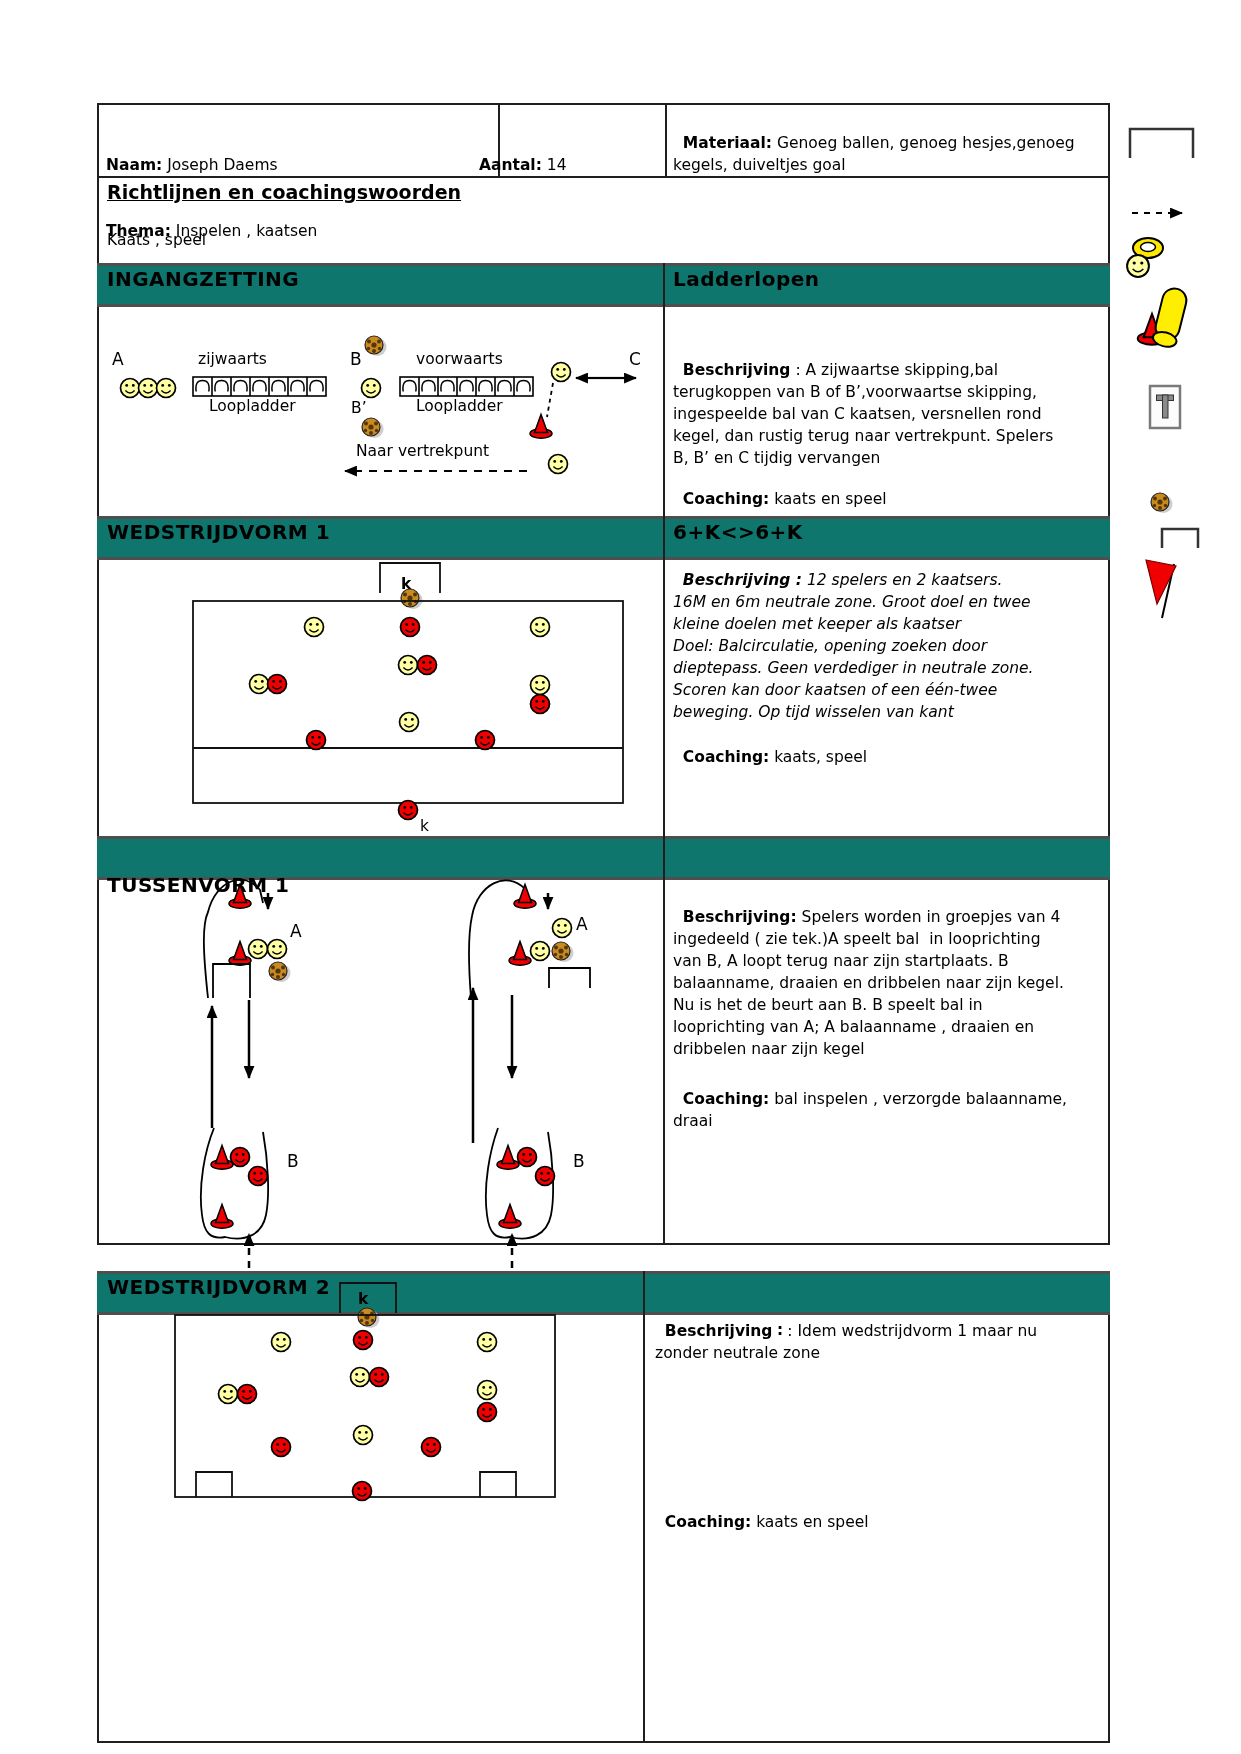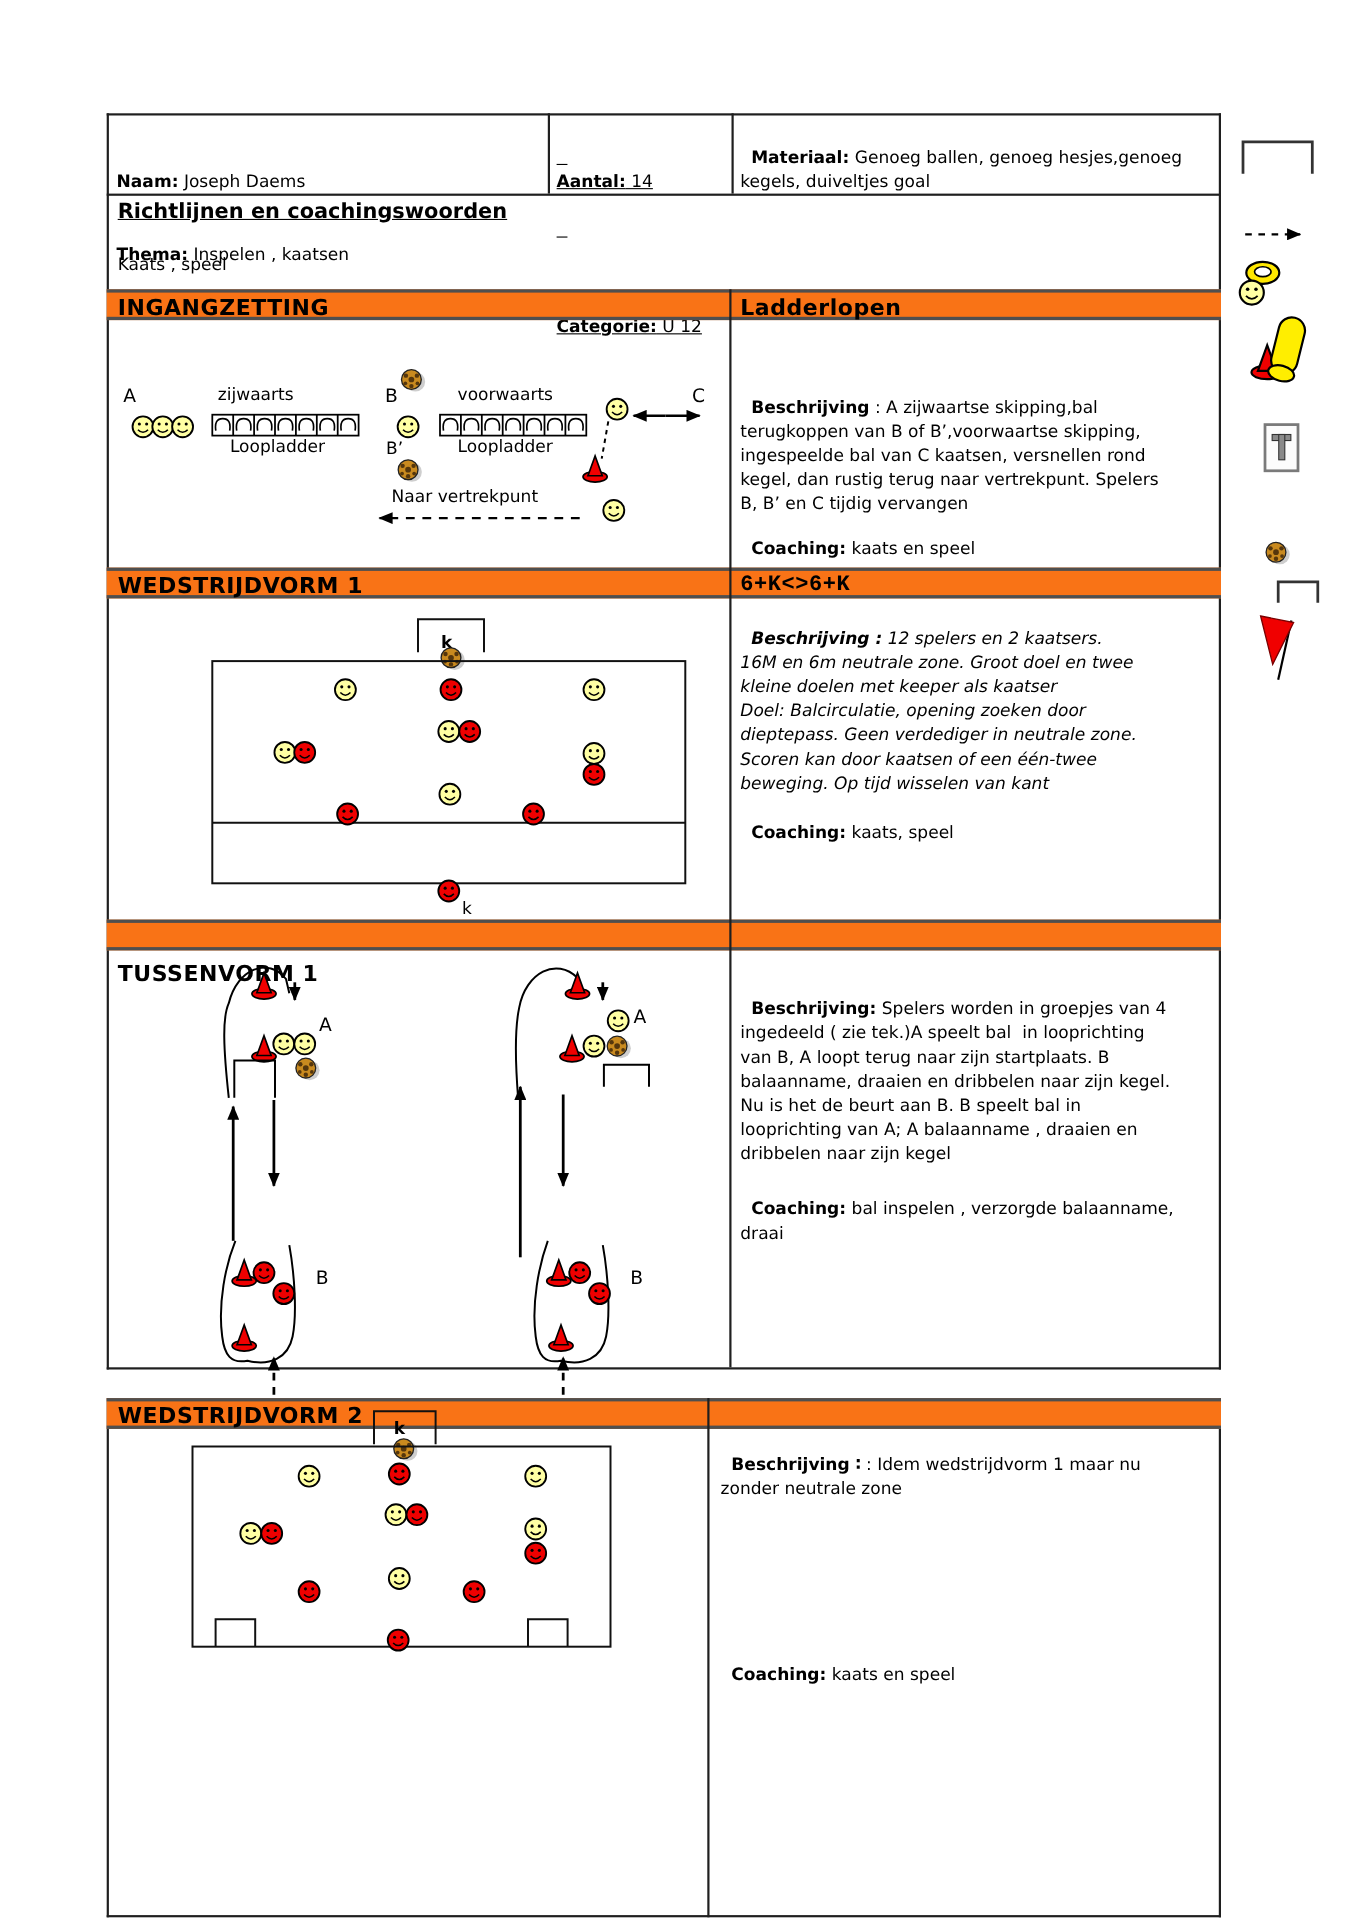--- a/index.html
+++ b/index.html
@@ -1,19 +1,19 @@
 <!DOCTYPE html>
 <html><head>
 <meta charset="utf-8">
 <style>
   html,body{margin:0;padding:0;background:#fff;}
   body{width:1241px;height:1754px;position:relative;font-family:"DejaVu Sans","Liberation Sans",sans-serif;color:#000;}
   .hline{position:absolute;background:#1f1f1f;height:2px;}
   .vline{position:absolute;background:#1f1f1f;width:2px;}
-  .band{position:absolute;left:97px;width:1013px;height:28px;background:#f97316;border-top:3px solid #4f4f4f;border-bottom:3px solid #4f4f4f;box-sizing:border-box;}
+  .band{position:absolute;left:97px;width:1013px;height:44px;background:#0f766e;border-top:3px solid #4f4f4f;border-bottom:3px solid #4f4f4f;box-sizing:border-box;}
   .band-title{position:absolute;top:1px;font-size:20px;font-weight:bold;letter-spacing:.5px;white-space:nowrap;}
   .txt{position:absolute;font-size:15.5px;line-height:22px;white-space:pre-wrap;}
   .desc{width:432px;}
   .b{font-weight:bold;margin-top:20px;}
   .rtitle{position:absolute;font-size:19px;font-weight:bold;text-decoration:underline;white-space:nowrap;}
   svg.overlay{position:absolute;left:0;top:0;pointer-events:none;}
   svg text{font-family:"DejaVu Sans","Liberation Sans",sans-serif;font-size:15.5px;fill:#000;}
   svg text.lbl{font-size:17px;}
   .yel{color:#ffffa3;}
   .red{color:#ee0000;}
@@ -26,40 +26,40 @@
 <div class="hline" style="left:97px;top:103px;width:1013px;"></div>
 <div class="hline" style="left:97px;top:1243px;width:1013px;"></div>
 <div class="hline" style="left:97px;top:176px;width:1013px;"></div>
 <div class="vline" style="left:498px;top:103px;height:73px;"></div>
 <div class="vline" style="left:665px;top:103px;height:73px;"></div>
 
 <div class="txt" style="left:106px;top:110px;">
   <div><span class="b">Naam:</span><span> Joseph Daems</span></div>
   <div><span class="b">Thema:</span><span> Inspelen , kaatsen</span></div>
 </div>
-<div class="txt" style="left:506px;top:110px;text-decoration:underline;">
+<div class="txt" style="left:479px;top:110px;">
   <div><span class="b">Aantal:</span><span> 14</span></div>
   <div style="height:22px;"></div>
   <div><span class="b">Categorie:</span><span> U 12</span></div>
 </div>
 <div class="txt" style="left:673px;top:110px;width:428px;">
   <span class="b">Materiaal:</span><span> Genoeg ballen, genoeg hesjes,genoeg
 kegels, duiveltjes goal</span>
 </div>
 
 <div class="rtitle" style="left:107px;top:181px;text-align:center;">Richtlijnen en coachingswoorden</div>
 <div class="txt" style="left:107px;top:229px;">Kaats , speel</div>
 
 <div class="band" style="top:263px;">
   <span class="band-title" style="left:10px;">INGANGZETTING</span>
   <span class="band-title" style="left:576px;">Ladderlopen</span>
 </div>
 <div class="band" style="top:516px;">
   <span class="band-title" style="left:10px;">WEDSTRIJDVORM 1</span>
-  <span class="band-title" style="left:576px;font-family:Liberation Mono, monospace;">6+K&lt;&gt;6+K</span>
+  <span class="band-title" style="left:576px;">6+K&lt;&gt;6+K</span>
 </div>
 <div class="band" style="top:836px;">
   <span class="band-title" style="left:10px;margin-top:33px;">TUSSENVORM 1</span>
 </div>
 <div class="vline" style="left:663px;top:263px;height:980px;"></div>
 
 <div class="vline" style="left:97px;top:1271px;height:472px;"></div>
 <div class="vline" style="left:1108px;top:1271px;height:472px;"></div>
 <div class="hline" style="left:97px;top:1741px;width:1013px;"></div>
 <div class="band" style="top:1271px;">

